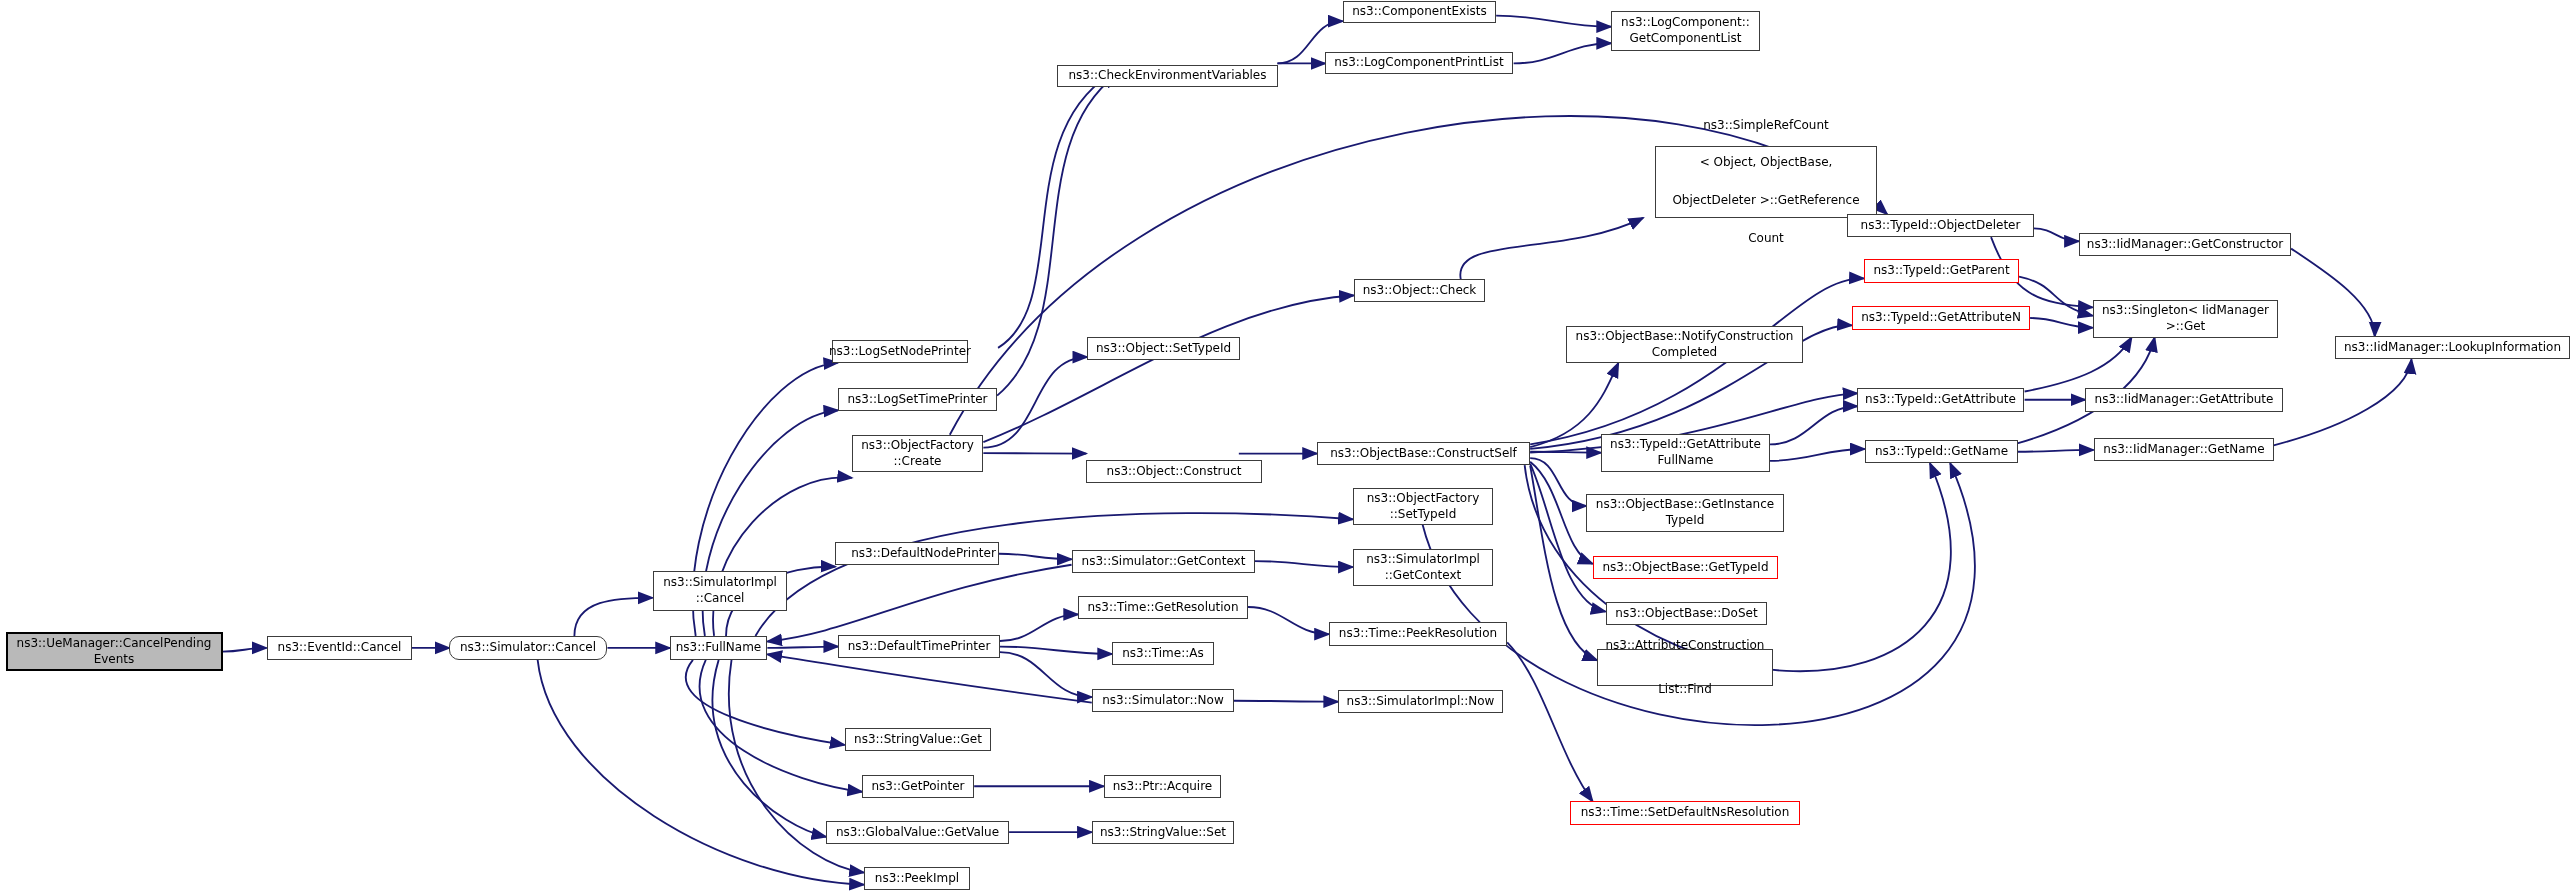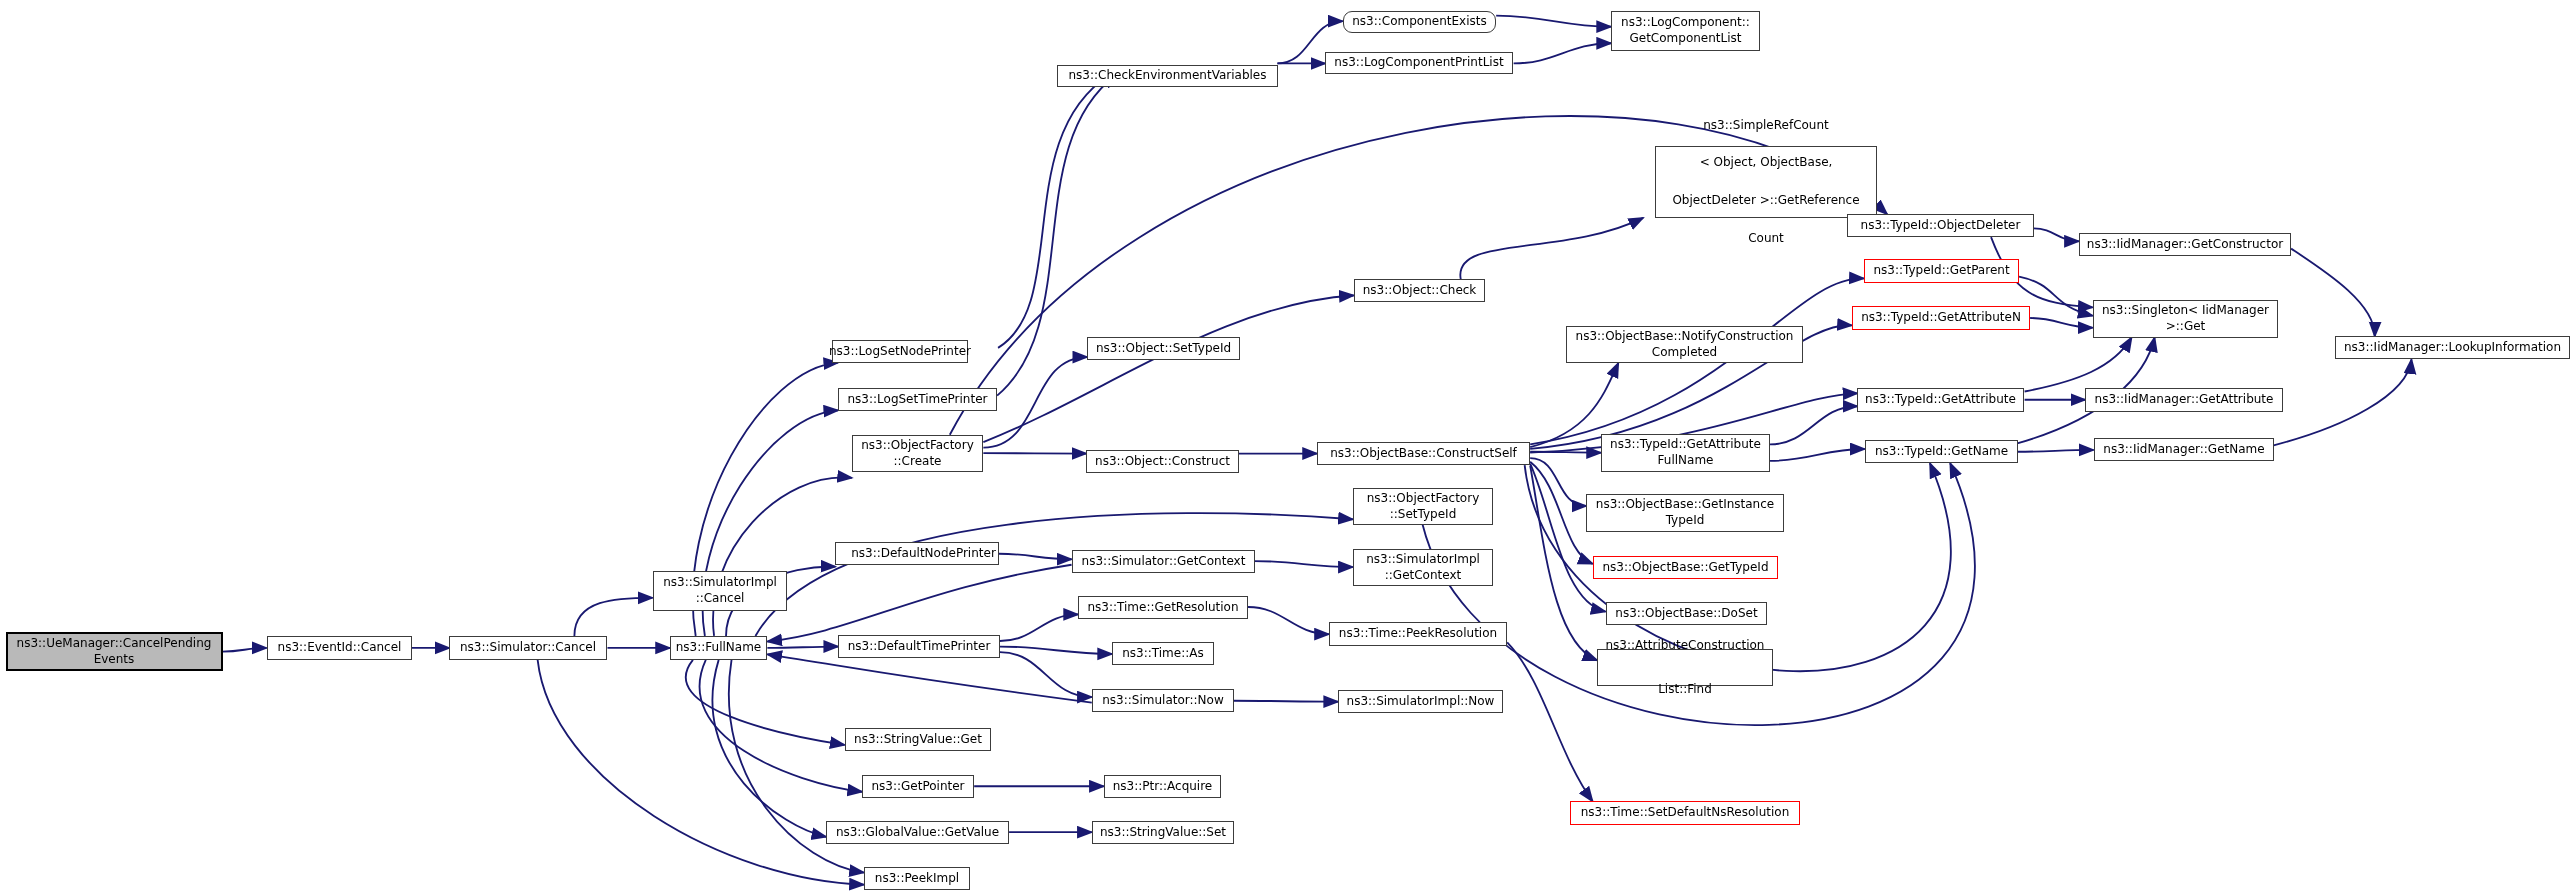--- a/index.html
+++ b/index.html
@@ -90,21 +90,21 @@
       </g>
   </svg>
   <div id="node-layer">
       <div class="node root" style="left: 5.5px; top: 632px; width: 217px; height: 39px;">
         <span>ns3::UeManager::CancelPending</span>
         <span>Events</span>
       </div>
       <div class="node" style="left: 267px; top: 636px; width: 145px; height: 24px;">
         <span>ns3::EventId::Cancel</span>
       </div>
-      <div class="node" style="left: 449px; top: 636px; width: 158px; height: 24px;">
+      <div class="node" style="left: 449px; top: 636px; width: 158px; height: 24px; border-radius: 10px;">
         <span>ns3::Simulator::Cancel</span>
       </div>
       <div class="node" style="left: 653px; top: 571px; width: 134px; height: 40px;">
         <span>ns3::SimulatorImpl</span>
         <span>::Cancel</span>
       </div>
       <div class="node" style="left: 670px; top: 636px; width: 97px; height: 24px;">
         <span>ns3::FullName</span>
       </div>
       <div class="node" style="left: 820px; top: 340px; width: 136px; height: 23px; margin-left: 12px;">
@@ -131,21 +131,21 @@
       </div>
       <div class="node" style="left: 826px; top: 821px; width: 183px; height: 23px;">
         <span>ns3::GlobalValue::GetValue</span>
       </div>
       <div class="node" style="left: 864px; top: 867px; width: 106px; height: 23px;">
         <span>ns3::PeekImpl</span>
       </div>
       <div class="node" style="left: 1087px; top: 337px; width: 153px; height: 23px;">
         <span>ns3::Object::SetTypeId</span>
       </div>
-      <div class="node" style="left: 1086px; top: 450px; width: 153px; height: 23px; justify-content: center;">
+      <div class="node" style="left: 1086px; top: 460px; width: 176px; height: 23px; justify-content: center;">
         <span>ns3::Object::Construct</span>
       </div>
       <div class="node" style="left: 1072px; top: 550px; width: 183px; height: 23px;">
         <span>ns3::Simulator::GetContext</span>
       </div>
       <div class="node" style="left: 1078px; top: 596px; width: 170px; height: 23px;">
         <span>ns3::Time::GetResolution</span>
       </div>
       <div class="node" style="left: 1112px; top: 642px; width: 102px; height: 23px;">
         <span>ns3::Time::As</span>
@@ -206,21 +206,21 @@
       <div class="node" style="left: 1597px; top: 649px; width: 176px; height: 37px; gap: 28px;">
         <span>ns3::AttributeConstruction</span>
         <span>List::Find</span>
       </div>
       <div class="node highlight" style="left: 1570px; top: 801px; width: 230px; height: 24px;">
         <span>ns3::Time::SetDefaultNsResolution</span>
       </div>
       <div class="node" style="left: 1057px; top: 65px; width: 221px; height: 22px;">
         <span>ns3::CheckEnvironmentVariables</span>
       </div>
-      <div class="node" style="left: 1343px; top: 11px; width: 153px; height: 22px; border-radius: 9px;">
+      <div class="node" style="left: 1343px; top: 1px; width: 153px; height: 22px;">
         <span>ns3::ComponentExists</span>
       </div>
       <div class="node" style="left: 1325px; top: 52px; width: 188px; height: 22px;">
         <span>ns3::LogComponentPrintList</span>
       </div>
       <div class="node" style="left: 1611px; top: 11px; width: 149px; height: 40px;">
         <span>ns3::LogComponent::</span>
         <span>GetComponentList</span>
       </div>
       <div class="node" style="left: 1847px; top: 214px; width: 187px; height: 23px;">

